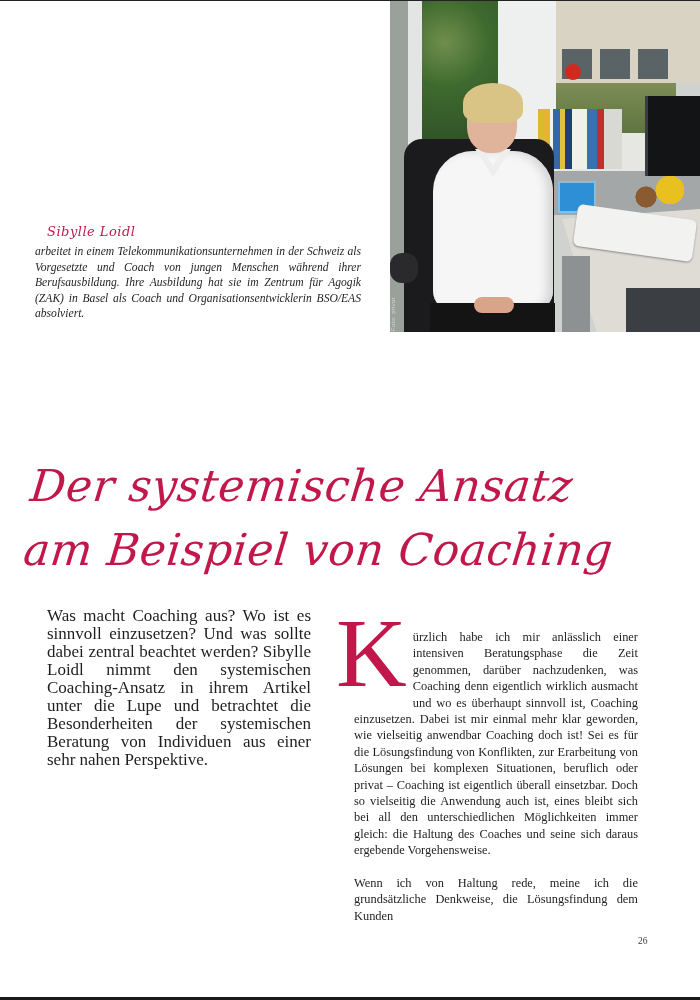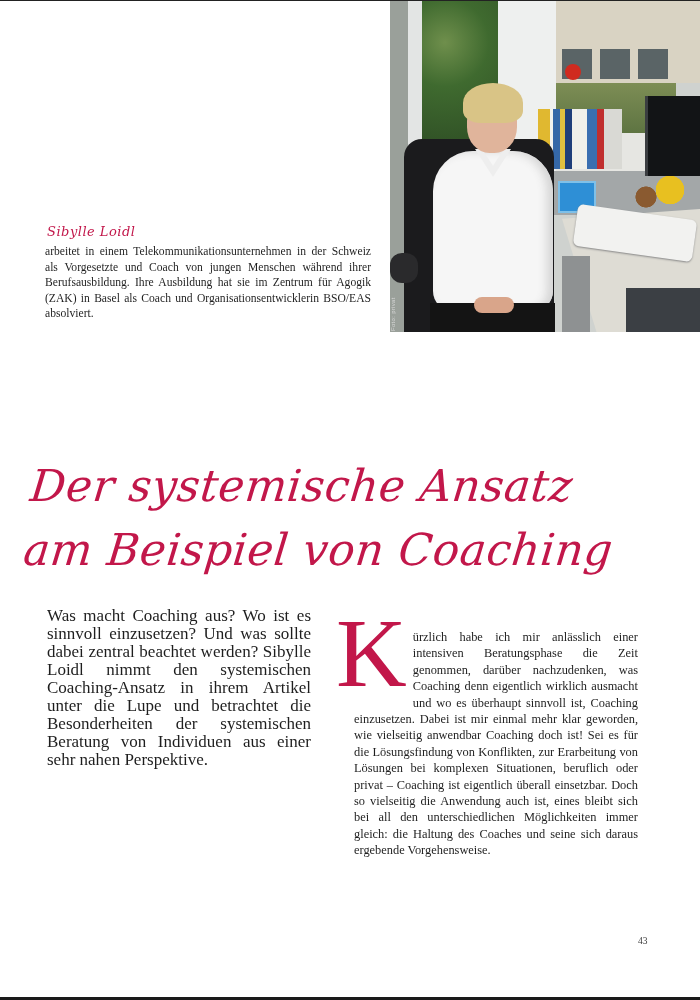--- a/index.html
+++ b/index.html
@@ -58,23 +58,24 @@
       font-family: "Liberation Sans", sans-serif; font-size: 6px; color: #d8d8d8; letter-spacing: 0.3px;
     }
 
     
     .author-name {
       position: absolute; left: 47px; top: 224px;
       font-family: "DejaVu Serif", serif; font-style: italic; font-size: 13px;
       color: #c2174a; letter-spacing: 0.5px; text-align: right;
     }
     .author-bio {
-      position: absolute; left: 45px; top: 244px; width: 326px;
+      position: absolute; left: 35px; top: 244px; width: 326px;
       font-size: 11.6px; line-height: 15.6px; text-align: justify; color: #1f1f1f;
       hyphens: manual;
+      font-style: italic;
     }
 
     
     .title {
       position: absolute; left: 34px; top: 425px; width: 640px;
       font-family: "DejaVu Serif", serif; font-style: italic; font-weight: normal;
       font-size: 44px; line-height: 64px; color: #c2174a; letter-spacing: 0.5px;
       transform: skewX(-6deg); transform-origin: left top;
     }
     .title .line { display: block; white-space: nowrap; }
@@ -146,17 +147,18 @@
 <h1 class="title">
   <span class="line">Der systemische Ansatz</span>
   <span class="line">am Beispiel von Coaching</span>
 </h1>
 
 <div class="lead">Was macht Coaching aus? Wo ist es sinnvoll einzusetzen? Und was sollte dabei zentral beachtet werden? Sibylle Loidl nimmt den systemischen Coaching-Ansatz in ihrem Artikel unter die Lupe und betrachtet die Besonderheiten der systemischen Beratung von Individuen aus einer sehr nahen Perspektive.</div>
 
 <div class="body-col">
   <span class="dropcap">K</span>
   <p>ürzlich habe ich mir anlässlich einer intensiven Beratungsphase die Zeit genommen, darüber nachzudenken, was Coaching denn eigentlich wirklich ausmacht und wo es überhaupt sinnvoll ist, Coaching einzusetzen. Dabei ist mir einmal mehr klar geworden, wie vielseitig anwendbar Coaching doch ist! Sei es für die Lösungsfindung von Konflikten, zur Erarbeitung von Lösungen bei komplexen Situationen, beruflich oder privat – Coaching ist eigentlich überall einsetzbar. Doch so vielseitig die Anwendung auch ist, eines bleibt sich bei all den unterschiedlichen Möglichkeiten immer gleich: die Haltung des Coaches und seine sich daraus ergebende Vorgehensweise.</p>
+  <p>Wenn ich von Haltung rede, meine ich die grundsätzliche Denkweise, die Lösungsfindung dem Kunden</p>
 </div>
 
-<div class="page-number">43</div>
+<div class="page-number">26</div>
 
 <div class="bottom-rule"></div>
 
 </body></html>

